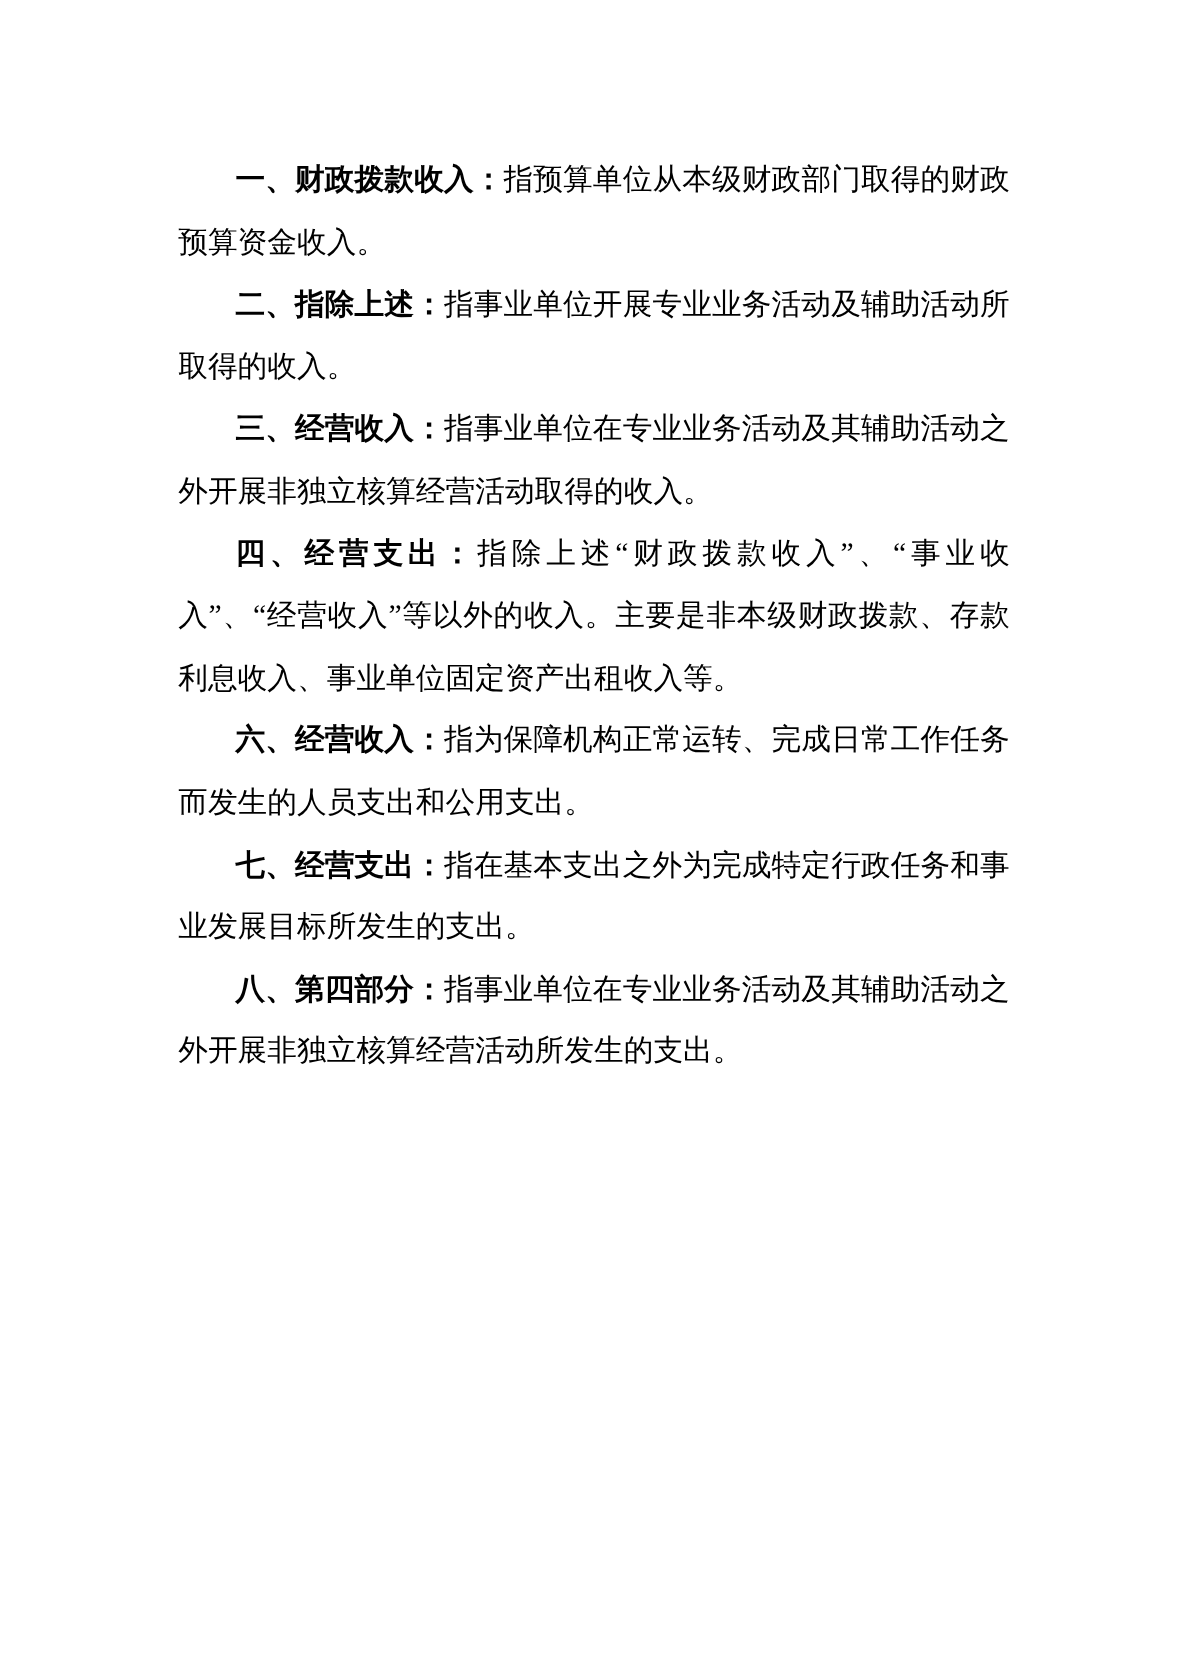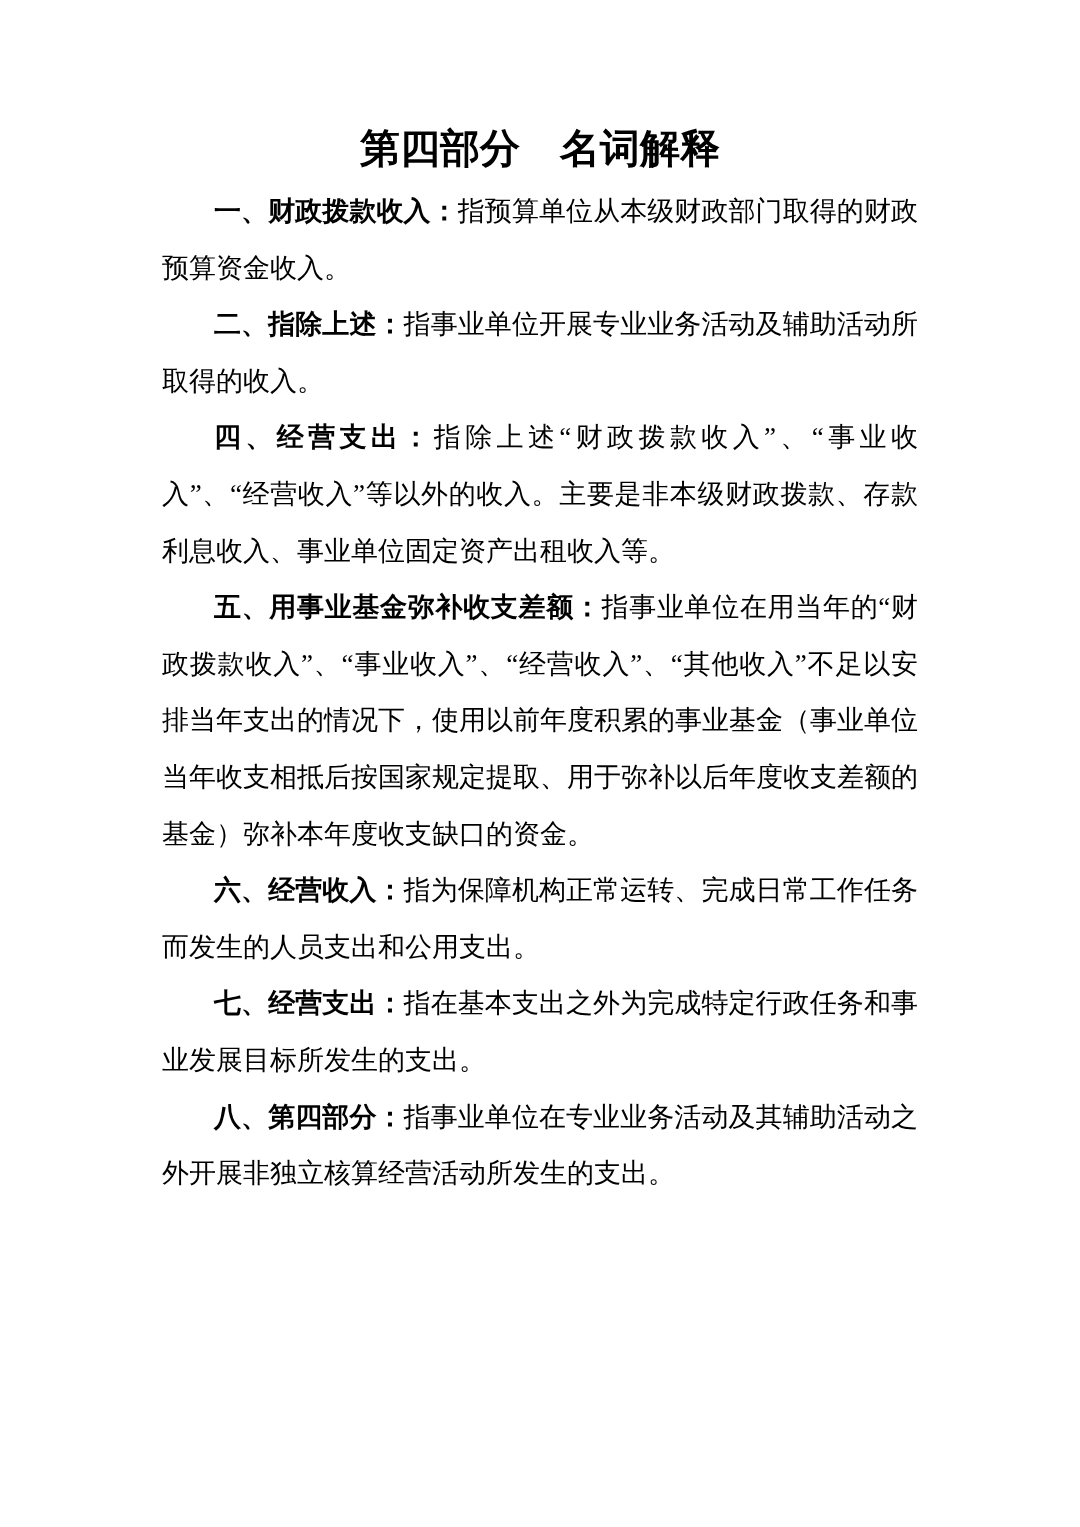--- a/index.html
+++ b/index.html
@@ -42,31 +42,30 @@
     font-weight: 700;
   }
   .term-def {
     font-weight: 400;
   }
 </style>
 </head>
 <body>
 
 <div class="page">
-  <h1 class="doc-title">第四部分　名词解释</h1>
 
   <div class="content">
     <p class="term"><span class="term-label">一、财政拨款收入：</span><span class="term-def">指预算单位从本级财政部门取得的财政预算资金收入。</span></p>
 
     <p class="term"><span class="term-label">二、指除上述：</span><span class="term-def">指事业单位开展专业业务活动及辅助活动所取得的收入。</span></p>
 
+    <p class="term"><span class="term-label">三、经营收入：</span><span class="term-def">指事业单位在专业业务活动及其辅助活动之外开展非独立核算经营活动取得的收入。</span></p>
 
     <p class="term"><span class="term-label">四、经营支出：</span><span class="term-def">指除上述“财政拨款收入”、“事业收入”、“经营收入”等以外的收入。主要是非本级财政拨款、存款利息收入、事业单位固定资产出租收入等。</span></p>
 
-    <p class="term"><span class="term-label">五、用事业基金弥补收支差额：</span><span class="term-def">指事业单位在用当年的“财政拨款收入”、“事业收入”、“经营收入”、“其他收入”不足以安排当年支出的情况下，使用以前年度积累的事业基金（事业单位当年收支相抵后按国家规定提取、用于弥补以后年度收支差额的基金）弥补本年度收支缺口的资金。</span></p>
 
     <p class="term"><span class="term-label">六、经营收入：</span><span class="term-def">指为保障机构正常运转、完成日常工作任务而发生的人员支出和公用支出。</span></p>
 
     <p class="term"><span class="term-label">七、经营支出：</span><span class="term-def">指在基本支出之外为完成特定行政任务和事业发展目标所发生的支出。</span></p>
 
     <p class="term"><span class="term-label">八、第四部分：</span><span class="term-def">指事业单位在专业业务活动及其辅助活动之外开展非独立核算经营活动所发生的支出。</span></p>
   </div>
 </div>
 
 </body></html>

